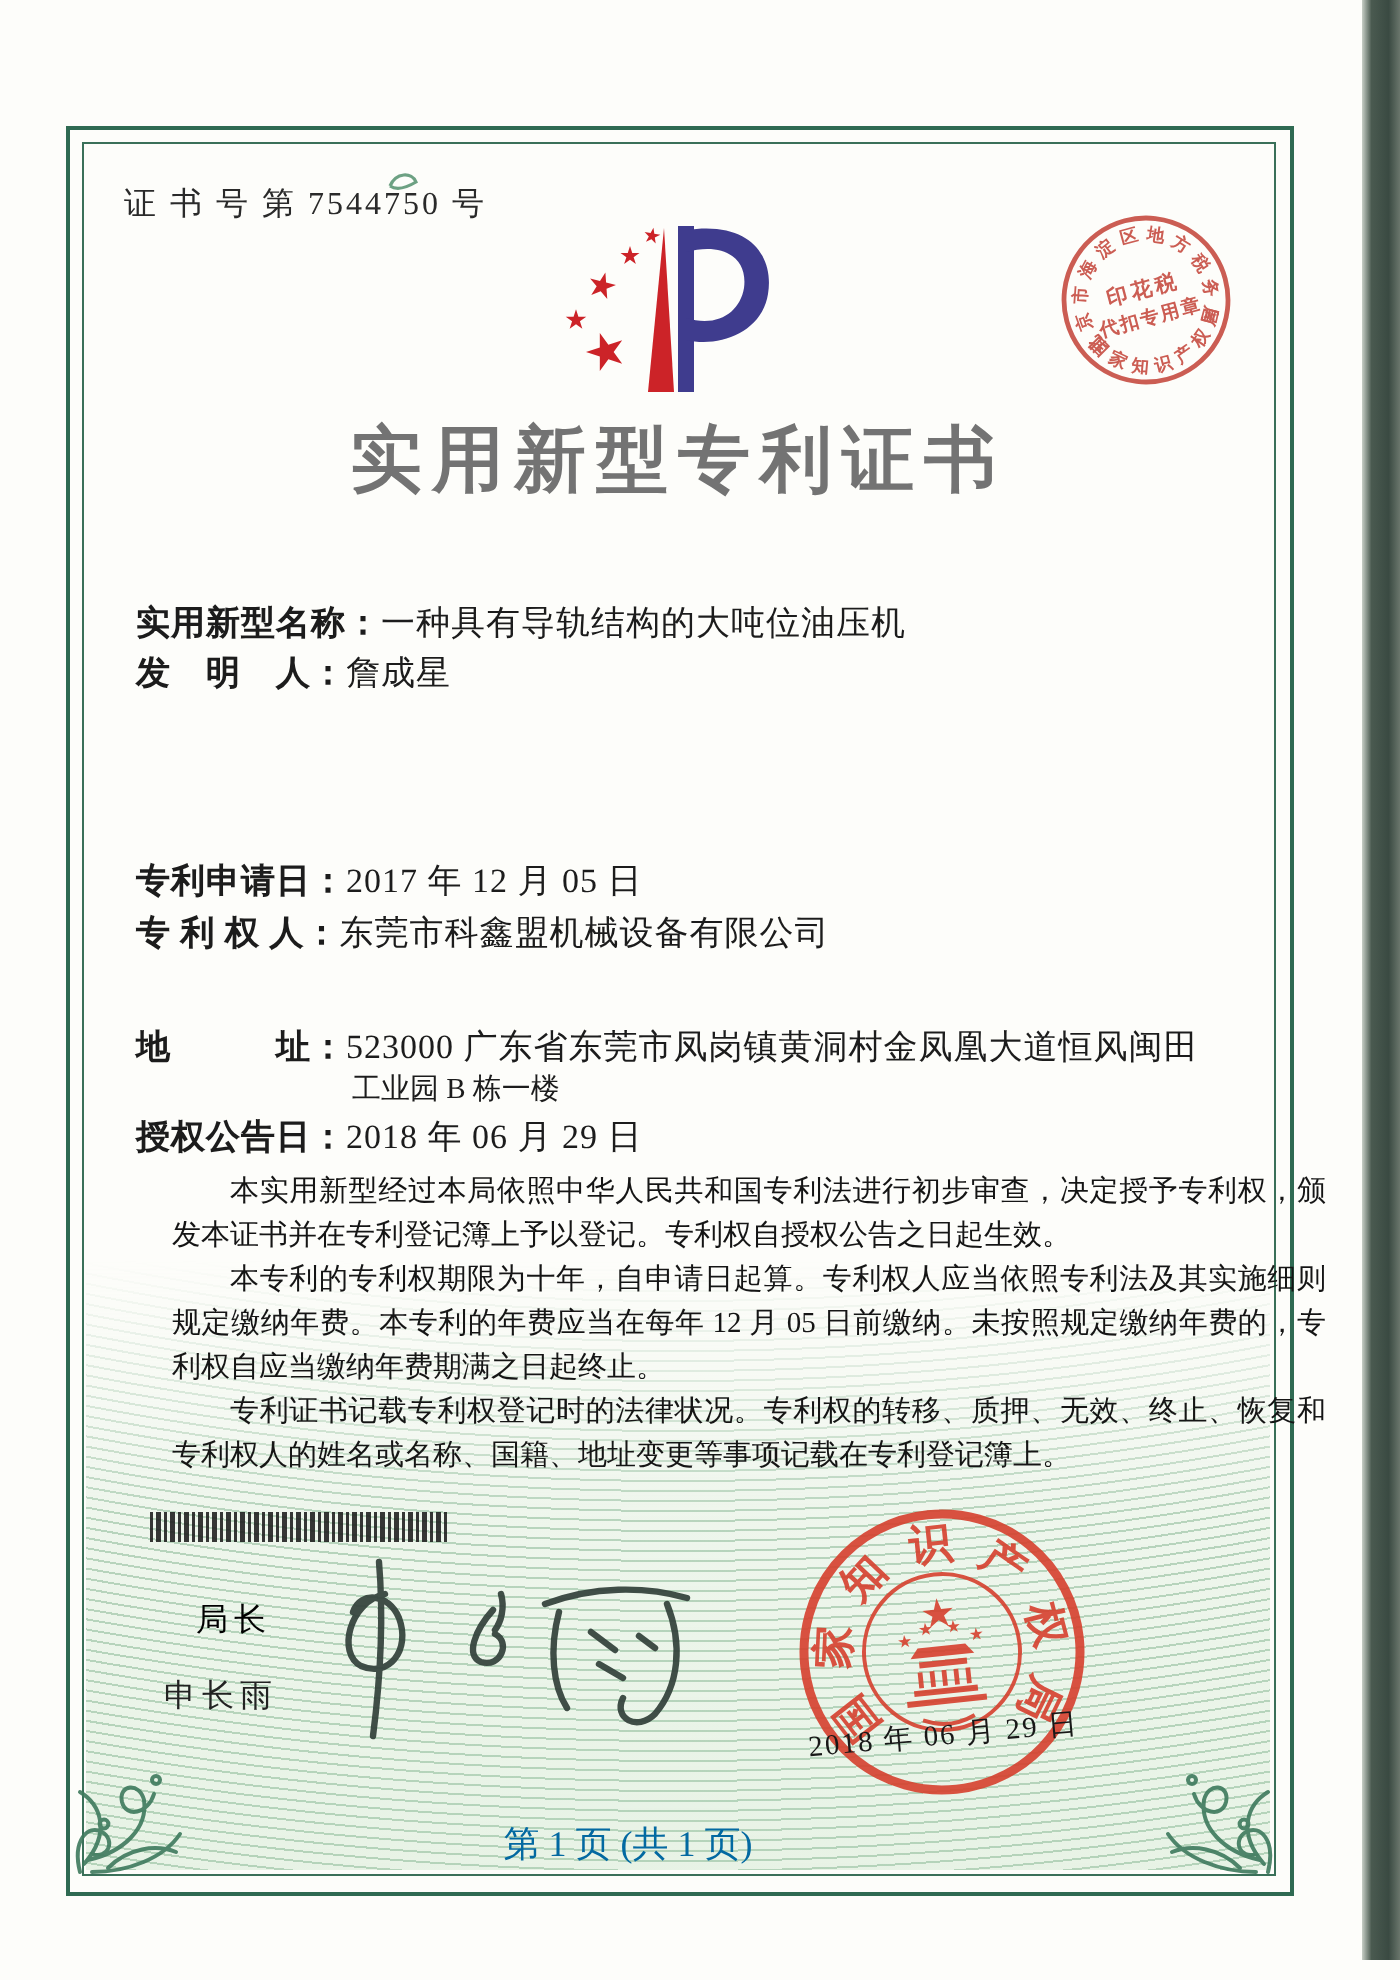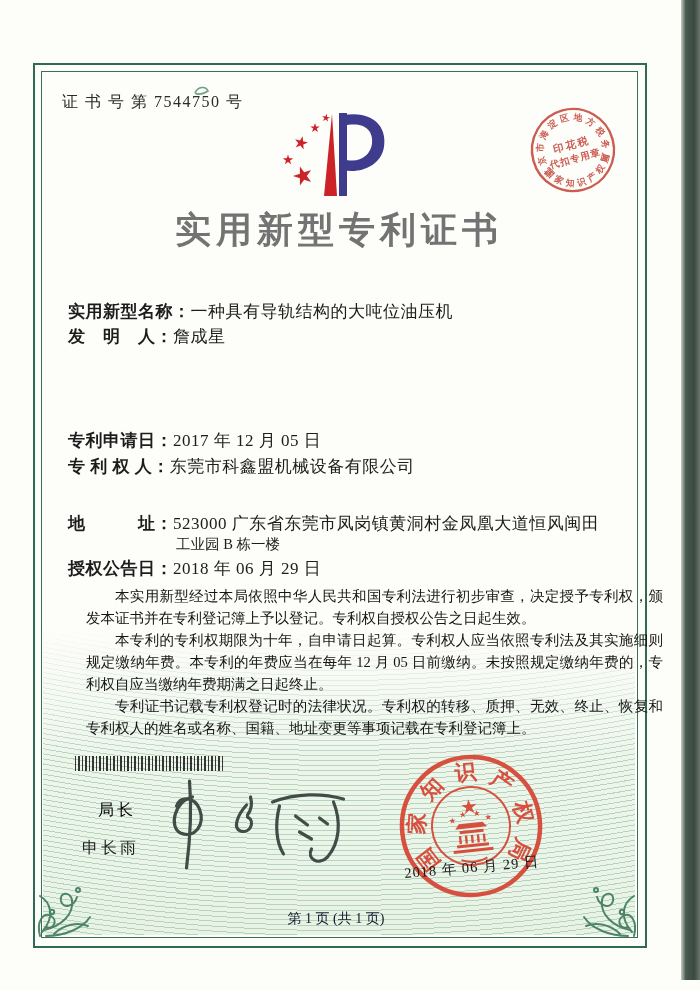--- a/index.html
+++ b/index.html
@@ -35,21 +35,21 @@
   #barcode{left:75px;top:756px;width:150px;height:15px;opacity:.88;
         background:repeating-linear-gradient(90deg,#1c1c1c 0 1.5px,transparent 1.5px 3.2px,
         #1c1c1c 3.2px 5.4px,transparent 5.4px 7px);}
   #director-title{left:82px;top:800px;font-size:16px;letter-spacing:3px;color:#000000;margin-left:16px;}
   #director-name{left:82px;top:838px;font-size:16px;letter-spacing:3px;color:#222;}
   #signature{left:158px;top:775px;}
   #seal{left:398px;top:753px;}
   #seal-date{left:404px;top:858px;width:140px;font-size:14.5px;letter-spacing:1px;
         color:#181818;transform:rotate(-5deg);white-space:nowrap;}
   #tax-stamp{left:518px;top:95px;}
-  #footer{left:0;top:910px;width:628px;text-align:center;font-size:14px;color:#0f172a;padding-left:22px;}
+  #footer{left:0;top:910px;width:628px;text-align:center;font-size:18px;color:#0369a1;}
   .orn{position:absolute;}
   svg text{font-family:"Liberation Serif","DejaVu Serif",serif;}
 </style>
 </head>
 <body>
 
 <div id="page">
 
   <div id="guilloche"></div>
   <div id="frame-outer"></div>

